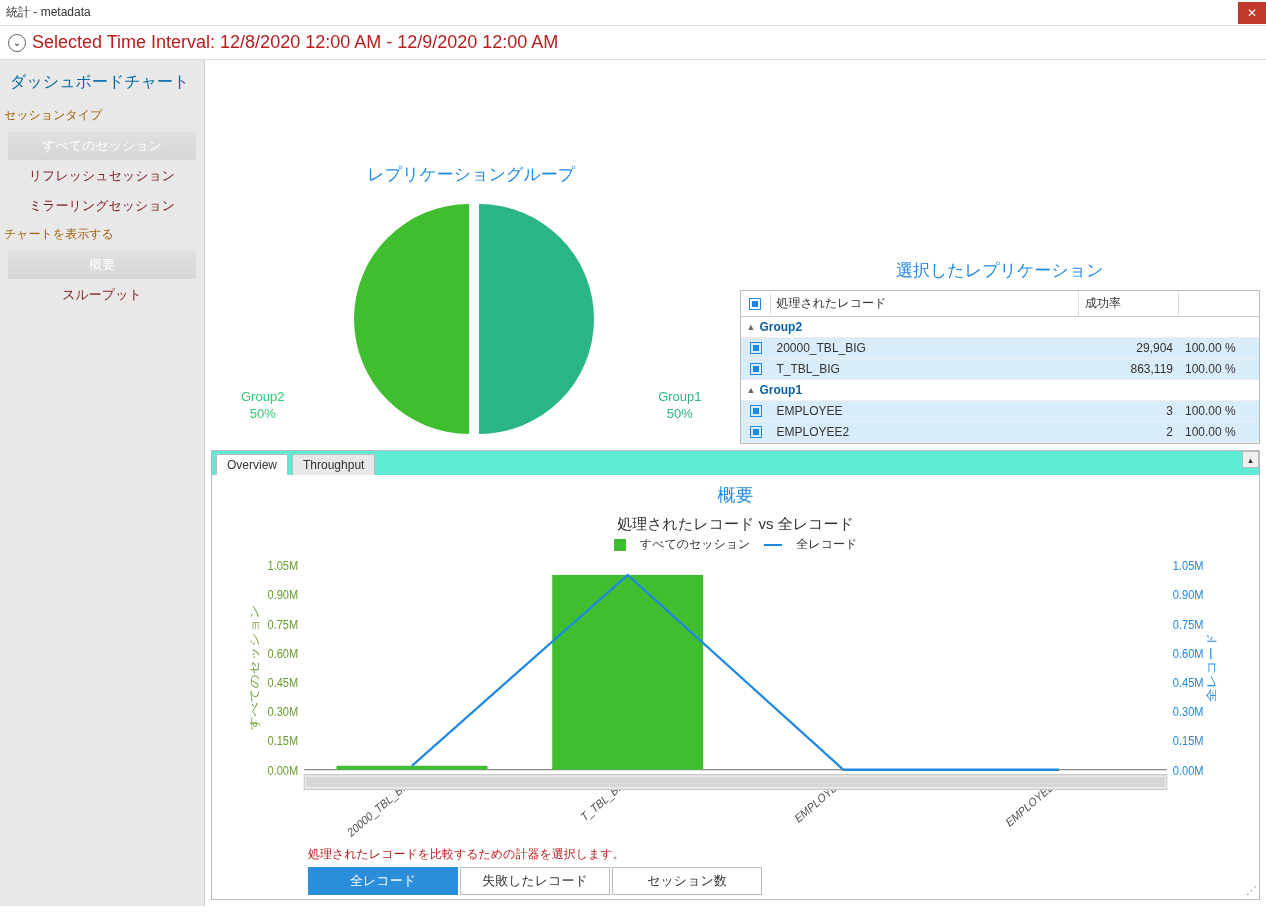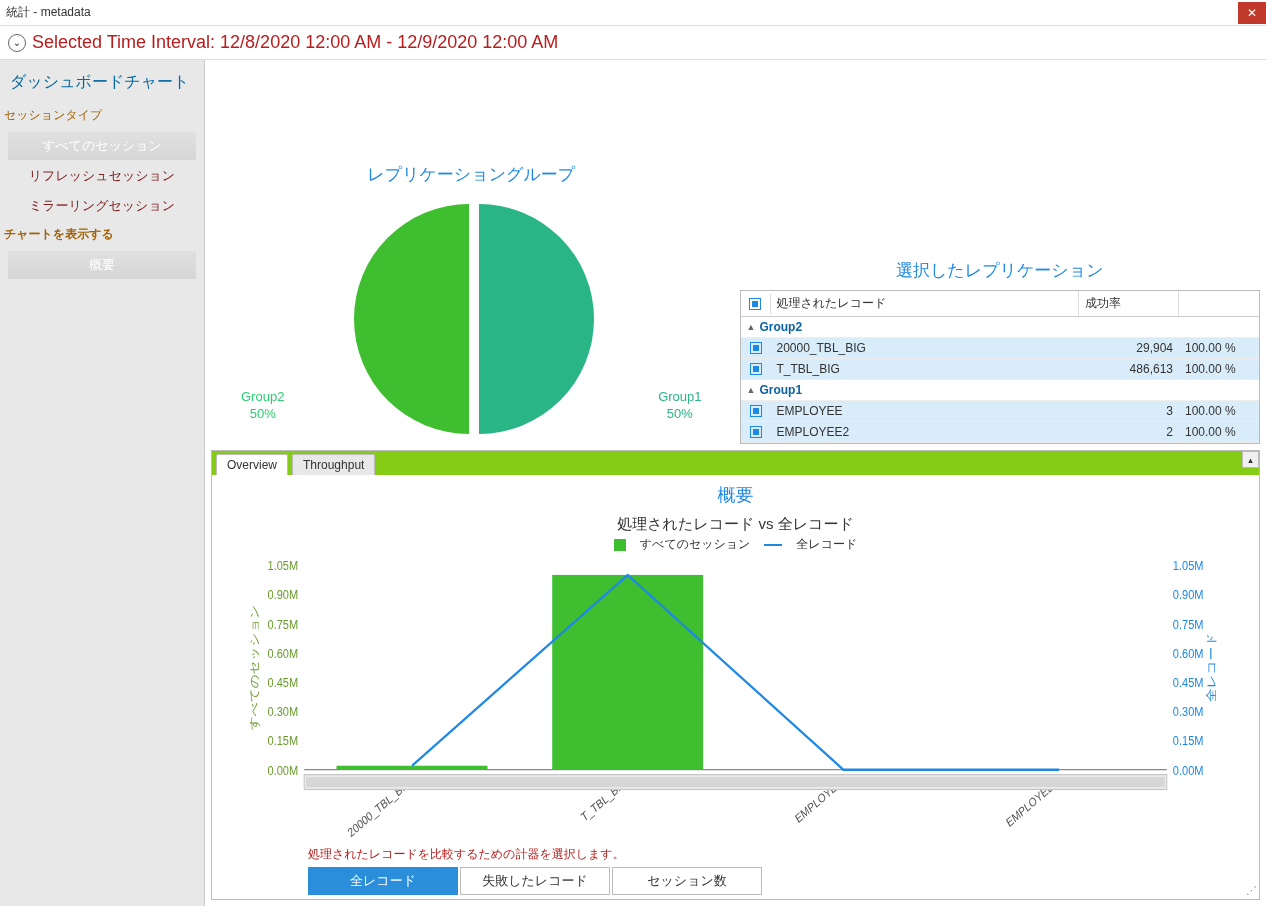--- a/index.html
+++ b/index.html
@@ -43,21 +43,21 @@
   .grp-row .gname { color:#0b61a4; font-weight:bold; }
   .trow { border-bottom:1px solid #eee; }
   .trow.sel { background:#d9ecf9; }
   .trow > div { padding:3px 6px; }
   .trow .num { text-align:right; }
   .chk { display:flex; justify-content:center;}
   .chkbox { width:12px; height:12px; border:1px solid #1e88e5; display:inline-flex;
             align-items:center; justify-content:center;}
   .chkbox > span { width:6px; height:6px; background:#1e88e5; }
   .bottom-pane { flex:1; border:1px solid #bbb; margin:0 6px 6px 6px; display:flex; flex-direction:column; position:relative; }
-  .tabs { display:flex; background:#84cc16; padding:3px 4px 0 4px; gap:4px; }
+  .tabs { display:flex; background:#5eead4; padding:3px 4px 0 4px; gap:4px; }
   .tab { padding:3px 10px; font-size:12px; background:#e8e8e8; border:1px solid #bbb; border-bottom:none;
          border-radius:2px 2px 0 0;}
   .tab.active { background:#fff; }
   .overview { flex:1; background:#fff; display:flex; flex-direction:column; padding:6px 12px 0; }
   .ov-title { text-align:center; font-size:18px; color:#1e88e5; padding:2px 0 8px; }
   .chart-title { text-align:center; font-size:15px; color:#333; }
   .legend { text-align:center; font-size:12px; padding:2px 0 6px; display:flex;
             justify-content:center; gap:14px; align-items:center;}
   .lg-box { width:12px; height:12px; background:#3fbf30; display:inline-block; }
   .lg-line { width:18px; height:2px; background:#1e88e5; display:inline-block; }
@@ -84,22 +84,23 @@
   <span class="interval-text">Selected Time Interval: 12/8/2020 12:00 AM - 12/9/2020 12:00 AM</span>
 </div>
 
 <div class="main">
   <div class="sidebar">
     <div class="sb-head">ダッシュボードチャート</div>
     <div class="sb-label">セッションタイプ</div>
     <div class="sb-item active"><span>すべてのセッション</span></div>
     <div class="sb-item"><span>リフレッシュセッション</span></div>
     <div class="sb-item"><span>ミラーリングセッション</span></div>
-    <div class="sb-label" style="font-weight:bold;">チャートを表示する</div>
+    <div class="sb-label" style="">チャートを表示する</div>
     <div class="sb-item active"><span>概要</span></div>
+    <div class="sb-item"><span>スループット</span></div>
   </div>
 
   <div class="content">
     <div class="top-panels">
       <div class="panel">
         <div class="panel-title">レプリケーショングループ</div>
         <div class="pie-wrap">
           <svg width="300" height="250" viewBox="0 0 300 250">
             <path d="M148,10 A115,115 0 0 0 148,240 Z" fill="#3fbf30"></path>
             <path d="M158,10 A115,115 0 0 1 158,240 Z" fill="#29b585"></path>
@@ -139,21 +140,21 @@
             <div class="num">29,904</div>
             <div>100.00 %</div>
           </div>
           <div class="trow sel">
             <div class="chk">
                 <span class="chkbox">
                   <span></span>
                 </span>
               </div>
             <div>T_TBL_BIG</div>
-            <div class="num">486,613</div>
+            <div class="num">863,119</div>
             <div>100.00 %</div>
           </div>
           <div class="grp-row">
             <span class="car">▲</span>
             <span class="gname">Group1</span>
           </div>
           <div class="trow sel">
             <div class="chk">
                 <span class="chkbox">
                   <span></span>

